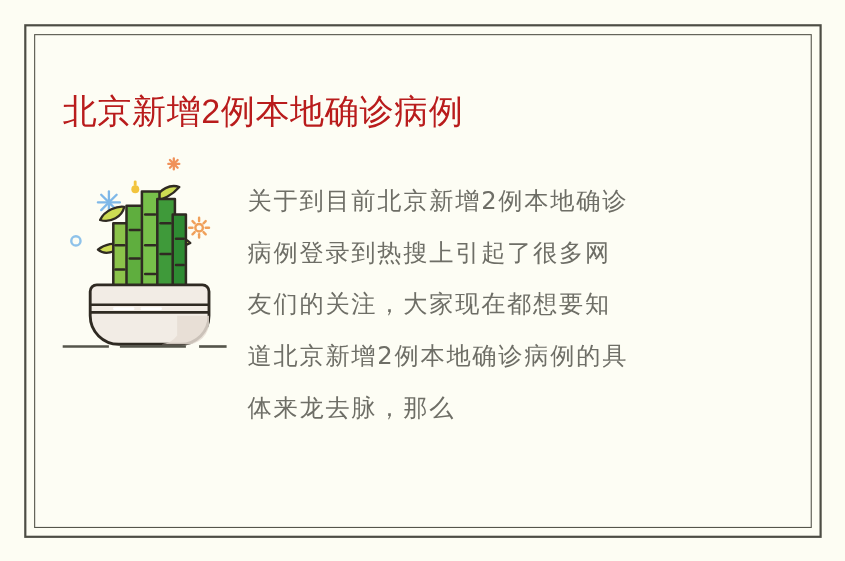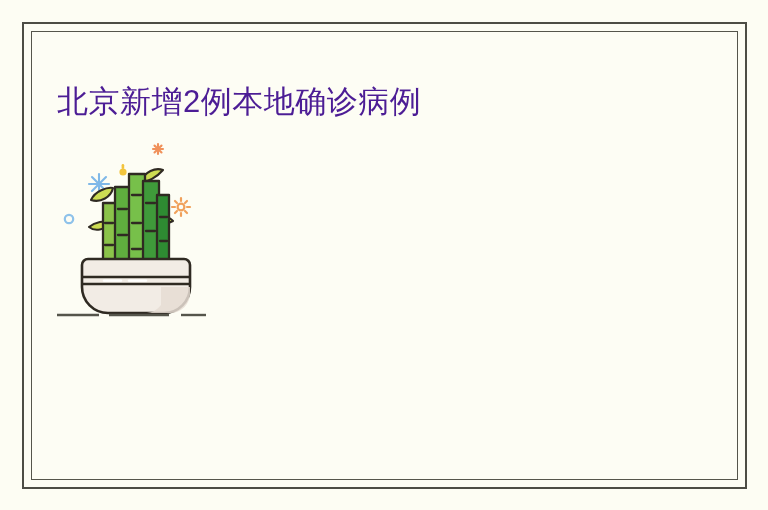--- a/index.html
+++ b/index.html
@@ -52,21 +52,21 @@
     box-sizing: border-box;
   }
 
   #page-title {
     position: absolute;
     left: 26px;
     top: 30px;
     font-size: 31px;
     line-height: 40px;
     letter-spacing: 0.5px;
-    color: #4c1d95;
+    color: #b91c1c;
     font-family: "Liberation Sans", "DejaVu Sans", sans-serif;
     white-space: nowrap;
     font-weight: 400;
   }
 
   #article-body {
     position: absolute;
     left: 194px;
     top: 129px;
     width: 450px;
@@ -202,15 +202,22 @@
 
         <g stroke="#55554b" stroke-width="2.4" stroke-linecap="butt">
           <line x1="6" y1="184" x2="48" y2="184"></line>
           <line x1="58" y1="184" x2="118" y2="184"></line>
           <line x1="130" y1="184" x2="155" y2="184"></line>
         </g>
 
       </svg>
     </div>
 
+    <div id="article-body">
+      <div class="body-line">关于到目前北京新增2例本地确诊</div>
+      <div class="body-line">病例登录到热搜上引起了很多网</div>
+      <div class="body-line">友们的关注，大家现在都想要知</div>
+      <div class="body-line">道北京新增2例本地确诊病例的具</div>
+      <div class="body-line">体来龙去脉，那么</div>
+    </div>
 
   </div>
 </div>
 
 </body></html>

